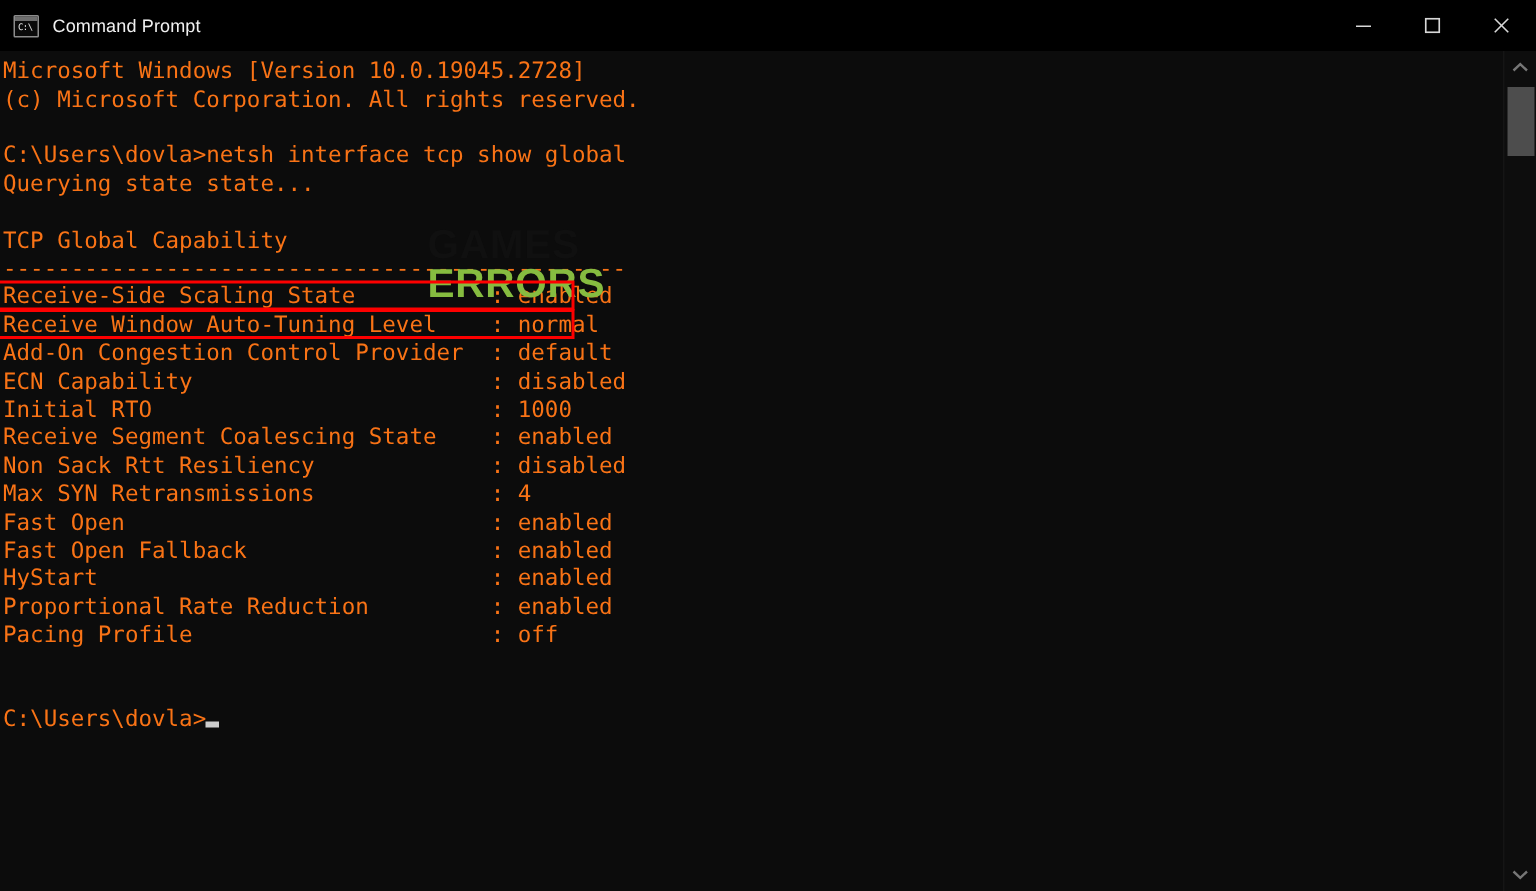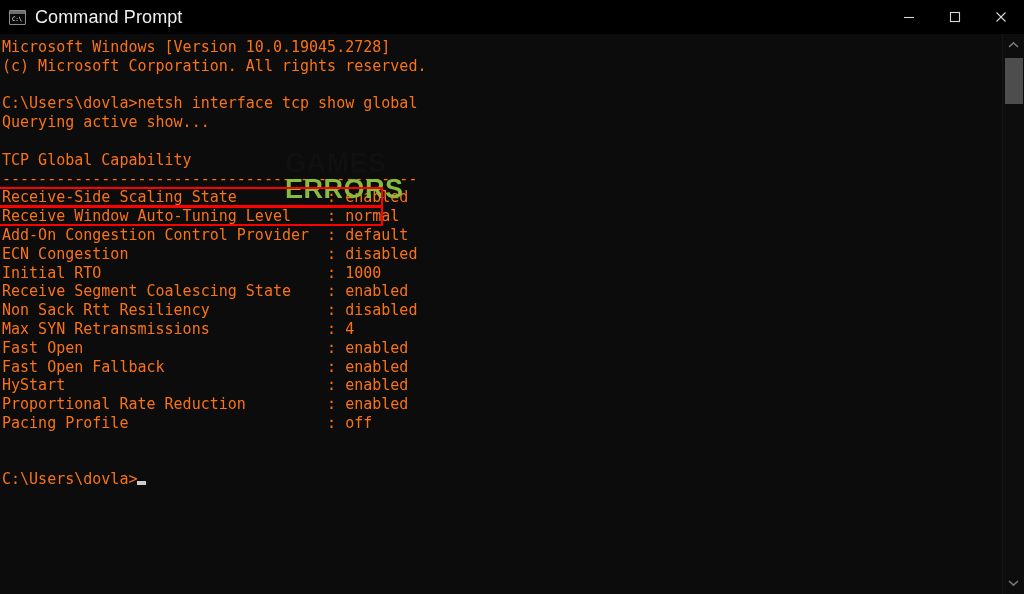--- a/index.html
+++ b/index.html
@@ -68,21 +68,21 @@
     font-size: 6px;
     line-height: 10px;
     color: #e8e8e8;
     letter-spacing: -0.4px;
     text-align: left;
     padding-left: 1px;
   }
 
   .titlebar-title {
     font-family: "Liberation Sans", sans-serif;
-    font-size: 18px;
+    font-size: 12px;
     color: #f0f0f0;
     letter-spacing: 0.1px;
     white-space: nowrap;
   }
 
   .titlebar-buttons {
     display: flex;
     height: 34px;
   }
 
@@ -227,28 +227,28 @@
   </div>
 
   <div class="terminal-wrap">
 
     <div class="terminal" id="terminal">
 
       <div class="term-line">Microsoft Windows [Version 10.0.19045.2728]</div>
         <div class="term-line">(c) Microsoft Corporation. All rights reserved.</div>
         <div class="term-line blank">&nbsp;</div>
         <div class="term-line">C:\Users\dovla&gt;netsh interface tcp show global</div>
-        <div class="term-line">Querying active show...</div>
+        <div class="term-line">Querying state state...</div>
         <div class="term-line blank">&nbsp;</div>
         <div class="term-line">TCP Global Capability</div>
         <div class="term-line">----------------------------------------------</div>
         <div class="term-line">Receive-Side Scaling State          : enabled</div>
         <div class="term-line">Receive Window Auto-Tuning Level    : normal</div>
         <div class="term-line">Add-On Congestion Control Provider  : default</div>
-        <div class="term-line">ECN Congestion                      : disabled</div>
+        <div class="term-line">ECN Capability                      : disabled</div>
         <div class="term-line">Initial RTO                         : 1000</div>
         <div class="term-line">Receive Segment Coalescing State    : enabled</div>
         <div class="term-line">Non Sack Rtt Resiliency             : disabled</div>
         <div class="term-line">Max SYN Retransmissions             : 4</div>
         <div class="term-line">Fast Open                           : enabled</div>
         <div class="term-line">Fast Open Fallback                  : enabled</div>
         <div class="term-line">HyStart                             : enabled</div>
         <div class="term-line">Proportional Rate Reduction         : enabled</div>
         <div class="term-line">Pacing Profile                      : off</div>
         <div class="term-line blank">&nbsp;</div>

